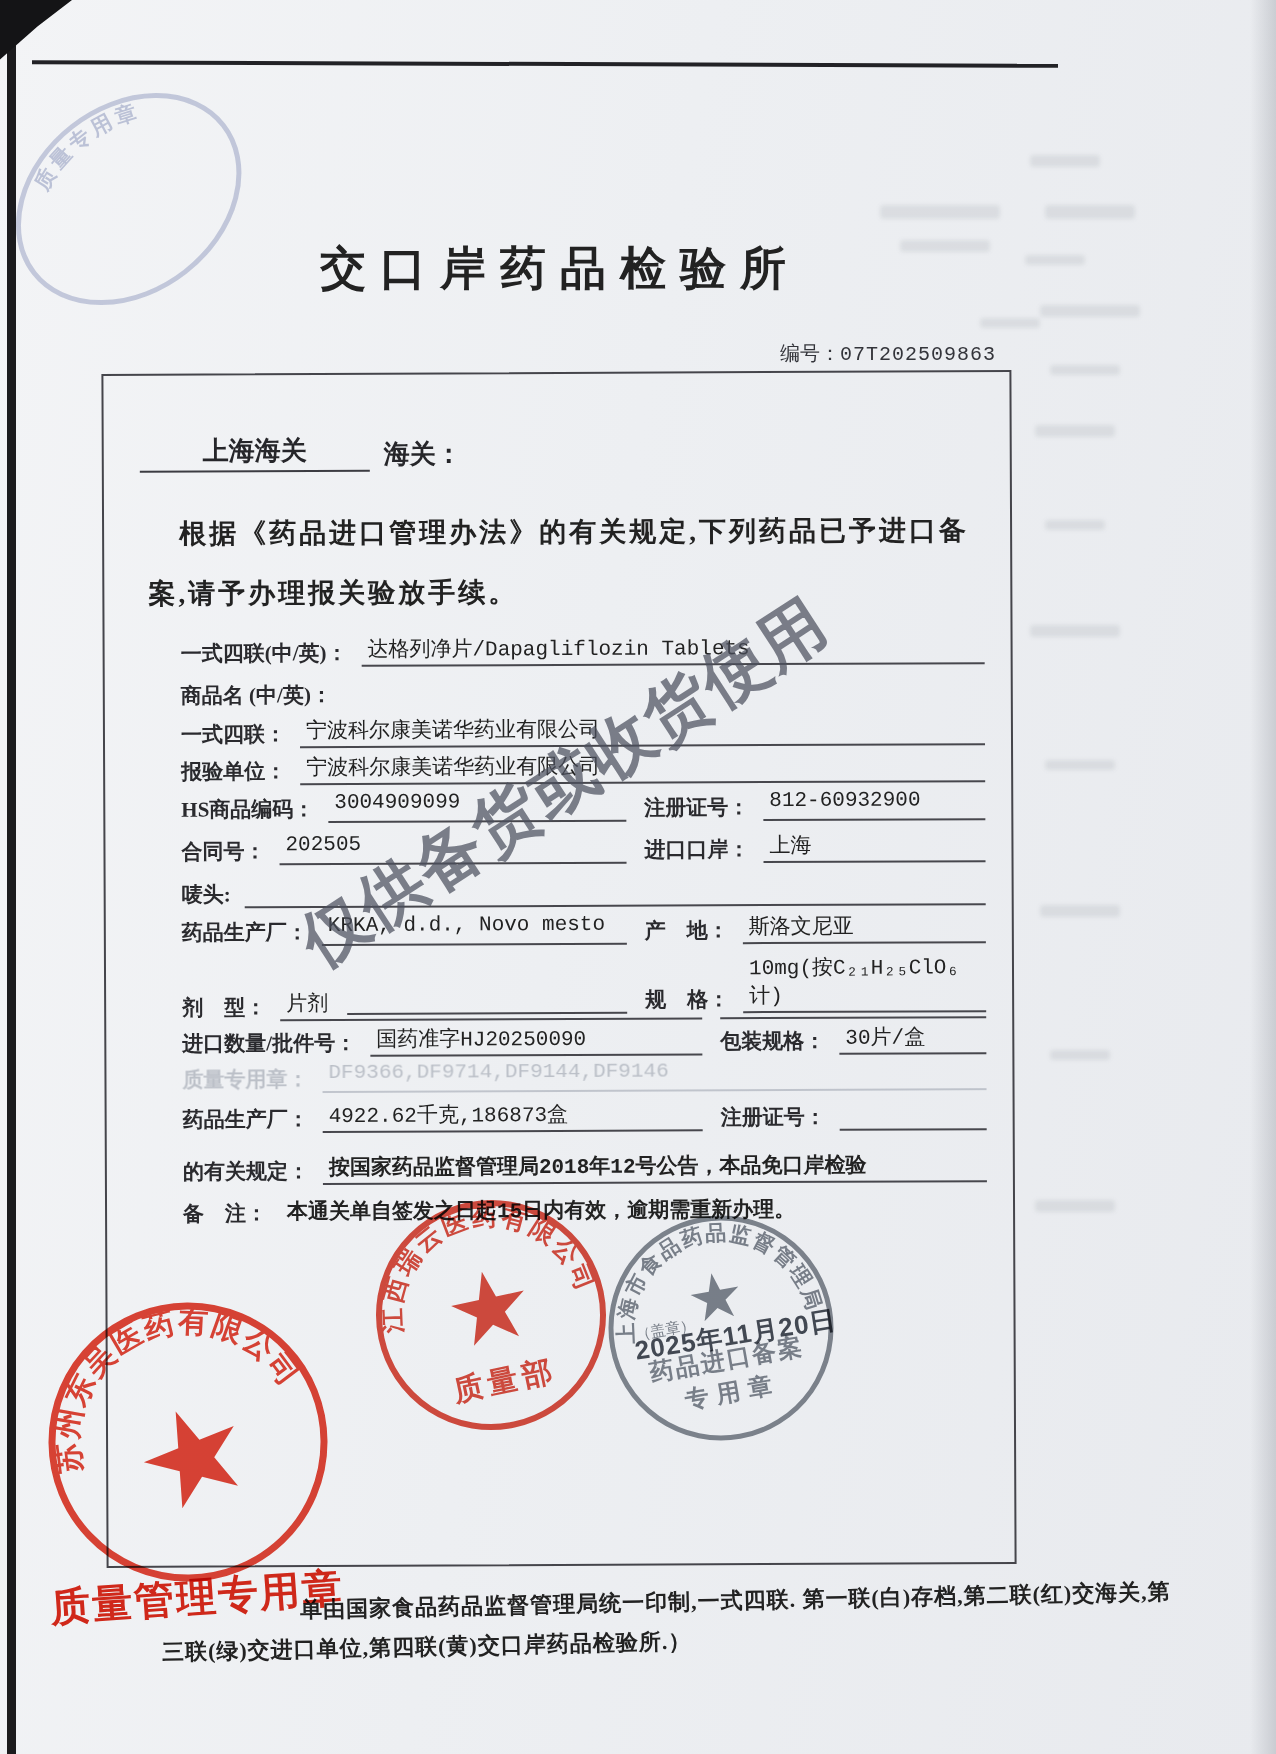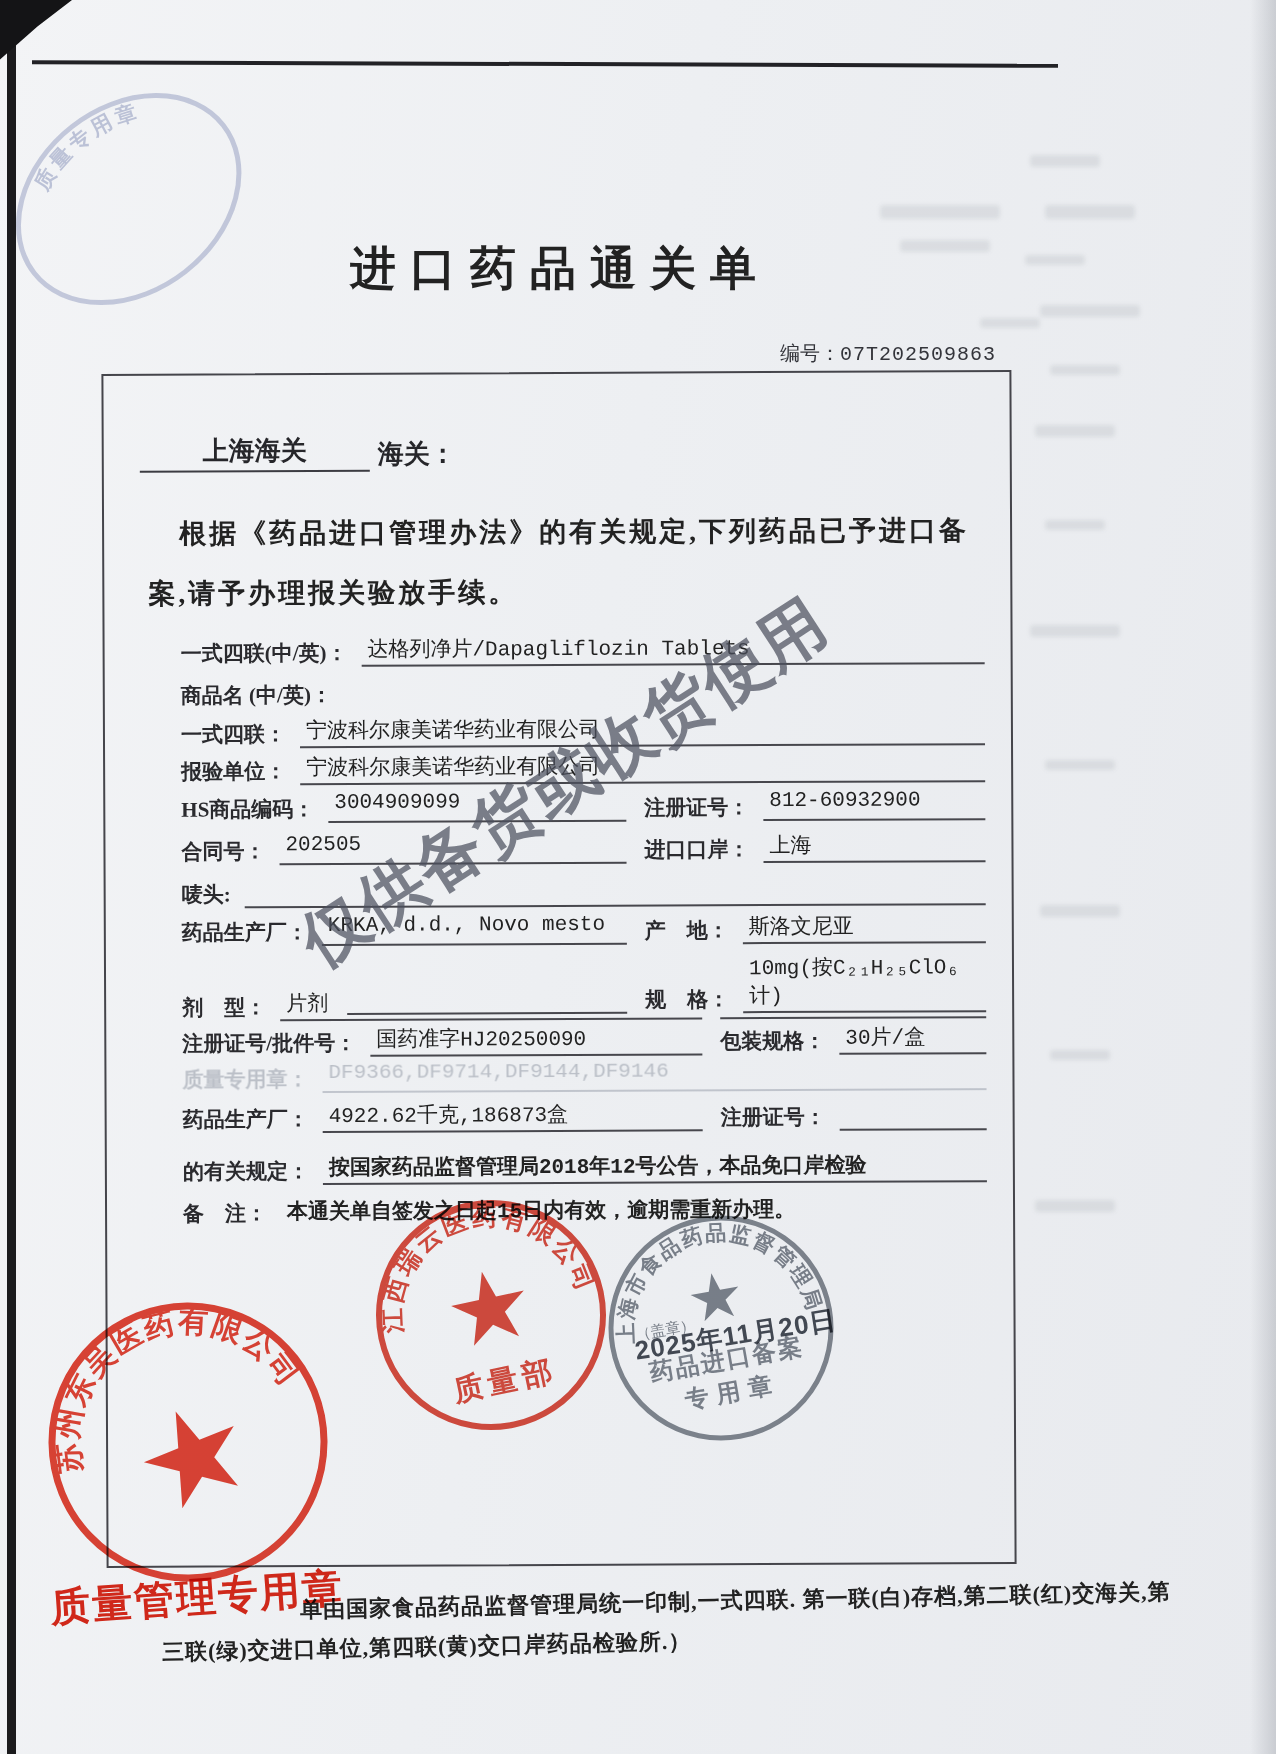--- a/index.html
+++ b/index.html
@@ -19,21 +19,21 @@
         font-family:"Liberation Sans","DejaVu Sans",sans-serif;font-weight:700;
         font-size:46px;letter-spacing:14px;color:#222;}
   .serial{position:absolute;left:780px;top:340px;font-size:20px;color:#33343a;}
   .serial .num{font-family:"Liberation Mono","DejaVu Sans Mono",monospace;letter-spacing:1px;}
   
   .form-box{position:absolute;left:104px;top:372px;width:906px;height:1190px;
         border:2px solid #45454b;transform:rotate(-0.25deg);}
   .abs{position:absolute;}
   .salute{left:36px;top:58px;display:flex;align-items:flex-end;font-size:26px;font-weight:600;}
   .salute .uline{display:inline-block;width:230px;text-align:center;border-bottom:2px solid #3c3c42;padding-bottom:2px;}
-  .salute .suffix{margin-left:8px;}
+  .salute .suffix{margin-left:14px;}
   .para{font-size:27px;font-weight:600;letter-spacing:3px;color:#222;}
   .row{position:absolute;left:76px;right:26px;display:flex;align-items:flex-end;font-size:21px;}
   .lbl{white-space:nowrap;margin-right:14px;font-weight:600;color:#2a2a2e;}
   .val{font-family:"Liberation Mono","DejaVu Sans Mono",monospace;font-size:21px;color:#222;
        padding:0 6px 2px 6px;min-height:28px;}
   .ul{border-bottom:2px solid #47474d;}
   .grow{flex:1;}
   .col-l{display:flex;align-items:flex-end;flex:0 0 445px;}
   .col-l.wide{flex:0 0 520px;}
   .col-r{display:flex;align-items:flex-end;flex:1;margin-left:18px;}
@@ -91,21 +91,21 @@
   </div>
 
   <svg class="stamp stamp-blue" width="270" height="235" viewBox="0 0 270 235">
     <ellipse cx="135" cy="117" rx="120" ry="92" fill="none" stroke="rgba(104,120,172,.42)" stroke-width="5"></ellipse>
     <path id="blue-arc" d="M 25,117 A 112,86 0 0 1 245,117" fill="none"></path>
     <text font-size="21" letter-spacing="4" fill="rgba(104,120,172,.48)" font-weight="bold">
       <textPath href="#blue-arc" startOffset="50%" text-anchor="middle">质量专用章</textPath>
     </text>
   </svg>
 
-  <div class="title">进口药品通关单</div>
+  <div class="title">交口岸药品检验所</div>
   <div class="serial">
     <span>编号：</span><span class="num">07T202509863</span>
   </div>
 
   <div class="watermark">仅供备货或收货使用</div>
 
   <div class="form-box">
 
     <div class="abs salute">
       <span class="uline">上海海关</span>
@@ -189,21 +189,21 @@
         <span class="lbl">剂　型：</span>
         <span class="val ul grow">片剂</span>
       </span>
       <span class="col-r">
         <span class="val ul grow"></span>
       </span>
     </div>
 
     <div class="row" style="top:650px;">
       <span class="col-l wide">
-        <span class="lbl">注册证号/批件号：</span>
+        <span class="lbl">进口数量/批件号：</span>
         <span class="val ul grow">国药准字HJ20250090</span>
       </span>
       <span class="col-r">
         <span class="lbl">包装规格：</span>
         <span class="val ul grow">30片/盒</span>
       </span>
     </div>
 
     <div class="row faint" style="top:686px;">
       <span class="lbl">质量专用章：</span>

